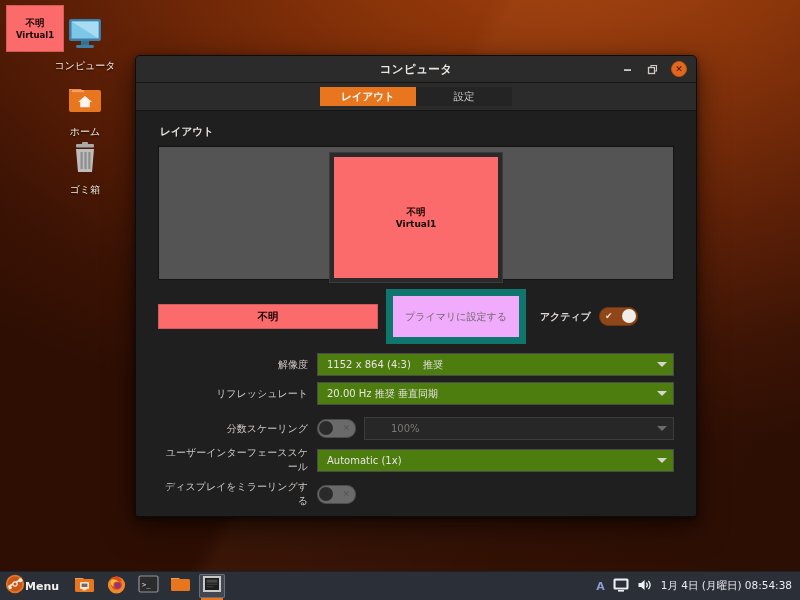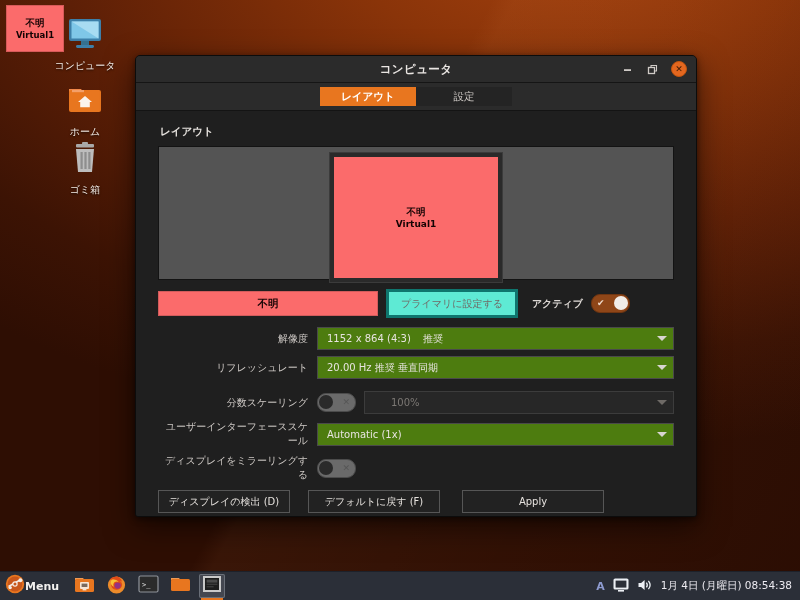--- a/index.html
+++ b/index.html
@@ -157,23 +157,23 @@
 
   .name-row { display: flex; align-items: center; gap: 8px; margin-bottom: 9px; }
   .name-field {
     width: 218px; height: 23px;
     background: #fb6b6b;
     border: 1px solid #d25c5c;
     display: flex; align-items: center; justify-content: center;
     color: #140303; font-size: 10.5px; font-weight: bold;
   }
   .btn-primary-set {
-    height: 23px; padding: 0 12px;
-    background: #5eead4;
-    border: 3px solid #0f766e;
+    height: 23px; padding: 9px 12px;
+    background: #f0abfc;
+    border: 7px solid #0f766e;
     color: #6f6a66; font-size: 10px;
     display: flex; align-items: center; justify-content: center;
   }
   .active-label { color: #ddd8d4; font-size: 10px; font-weight: bold; margin-left: 6px; }
 
   .toggle {
     width: 37px; height: 17px; border-radius: 9px;
     position: relative; flex: 0 0 auto;
     display: flex; align-items: center;
   }

